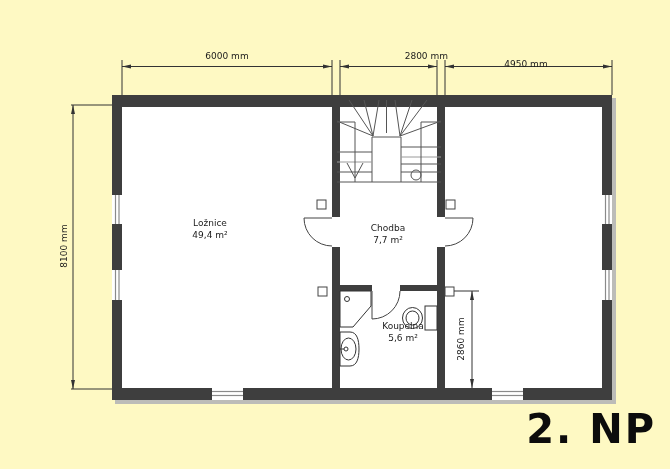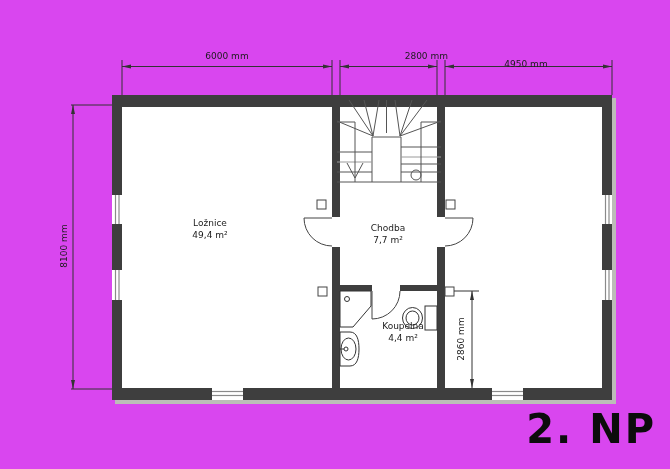--- a/index.html
+++ b/index.html
@@ -1,18 +1,18 @@
 <!DOCTYPE html>
 <html><head>
 <meta charset="utf-8">
 <style>
   html,body{margin:0;padding:0;}
   .stage{
     position:relative;width:670px;height:469px;
-    background:#d946ef;overflow:hidden;
+    background:#fef9c3;overflow:hidden;
     font-family:"DejaVu Sans",sans-serif;
   }
   .plan-svg{position:absolute;left:0;top:0;}
   .lbl{position:absolute;color:#1b1b1b;font-size:9px;line-height:12px;text-align:center;}
   .dim-top{top:50px;width:120px;}
   .dim-rot{width:90px;transform:translate(-50%,-50%) rotate(-90deg);}
   .room-lbl{width:140px;}
   .title{
     position:absolute;right:14px;top:405px;
     color:#0c0c0c;font-size:40px;font-weight:bold;
@@ -189,18 +189,18 @@
   <div class="lbl room-lbl" style="left:140px;top:217px;">
     <span>Ložnice</span><br>
     <span>49,4 m²</span>
   </div>
   <div class="lbl room-lbl" style="left:318px;top:222px;">
     <span>Chodba</span><br>
     <span>7,7 m²</span>
   </div>
   <div class="lbl room-lbl" style="left:333px;top:320px;">
     <span>Koupelna</span><br>
-    <span>4,4 m²</span>
+    <span>5,6 m²</span>
   </div>
 
   <div class="title">2. NP</div>
 
 </div>
 
 </body></html>

